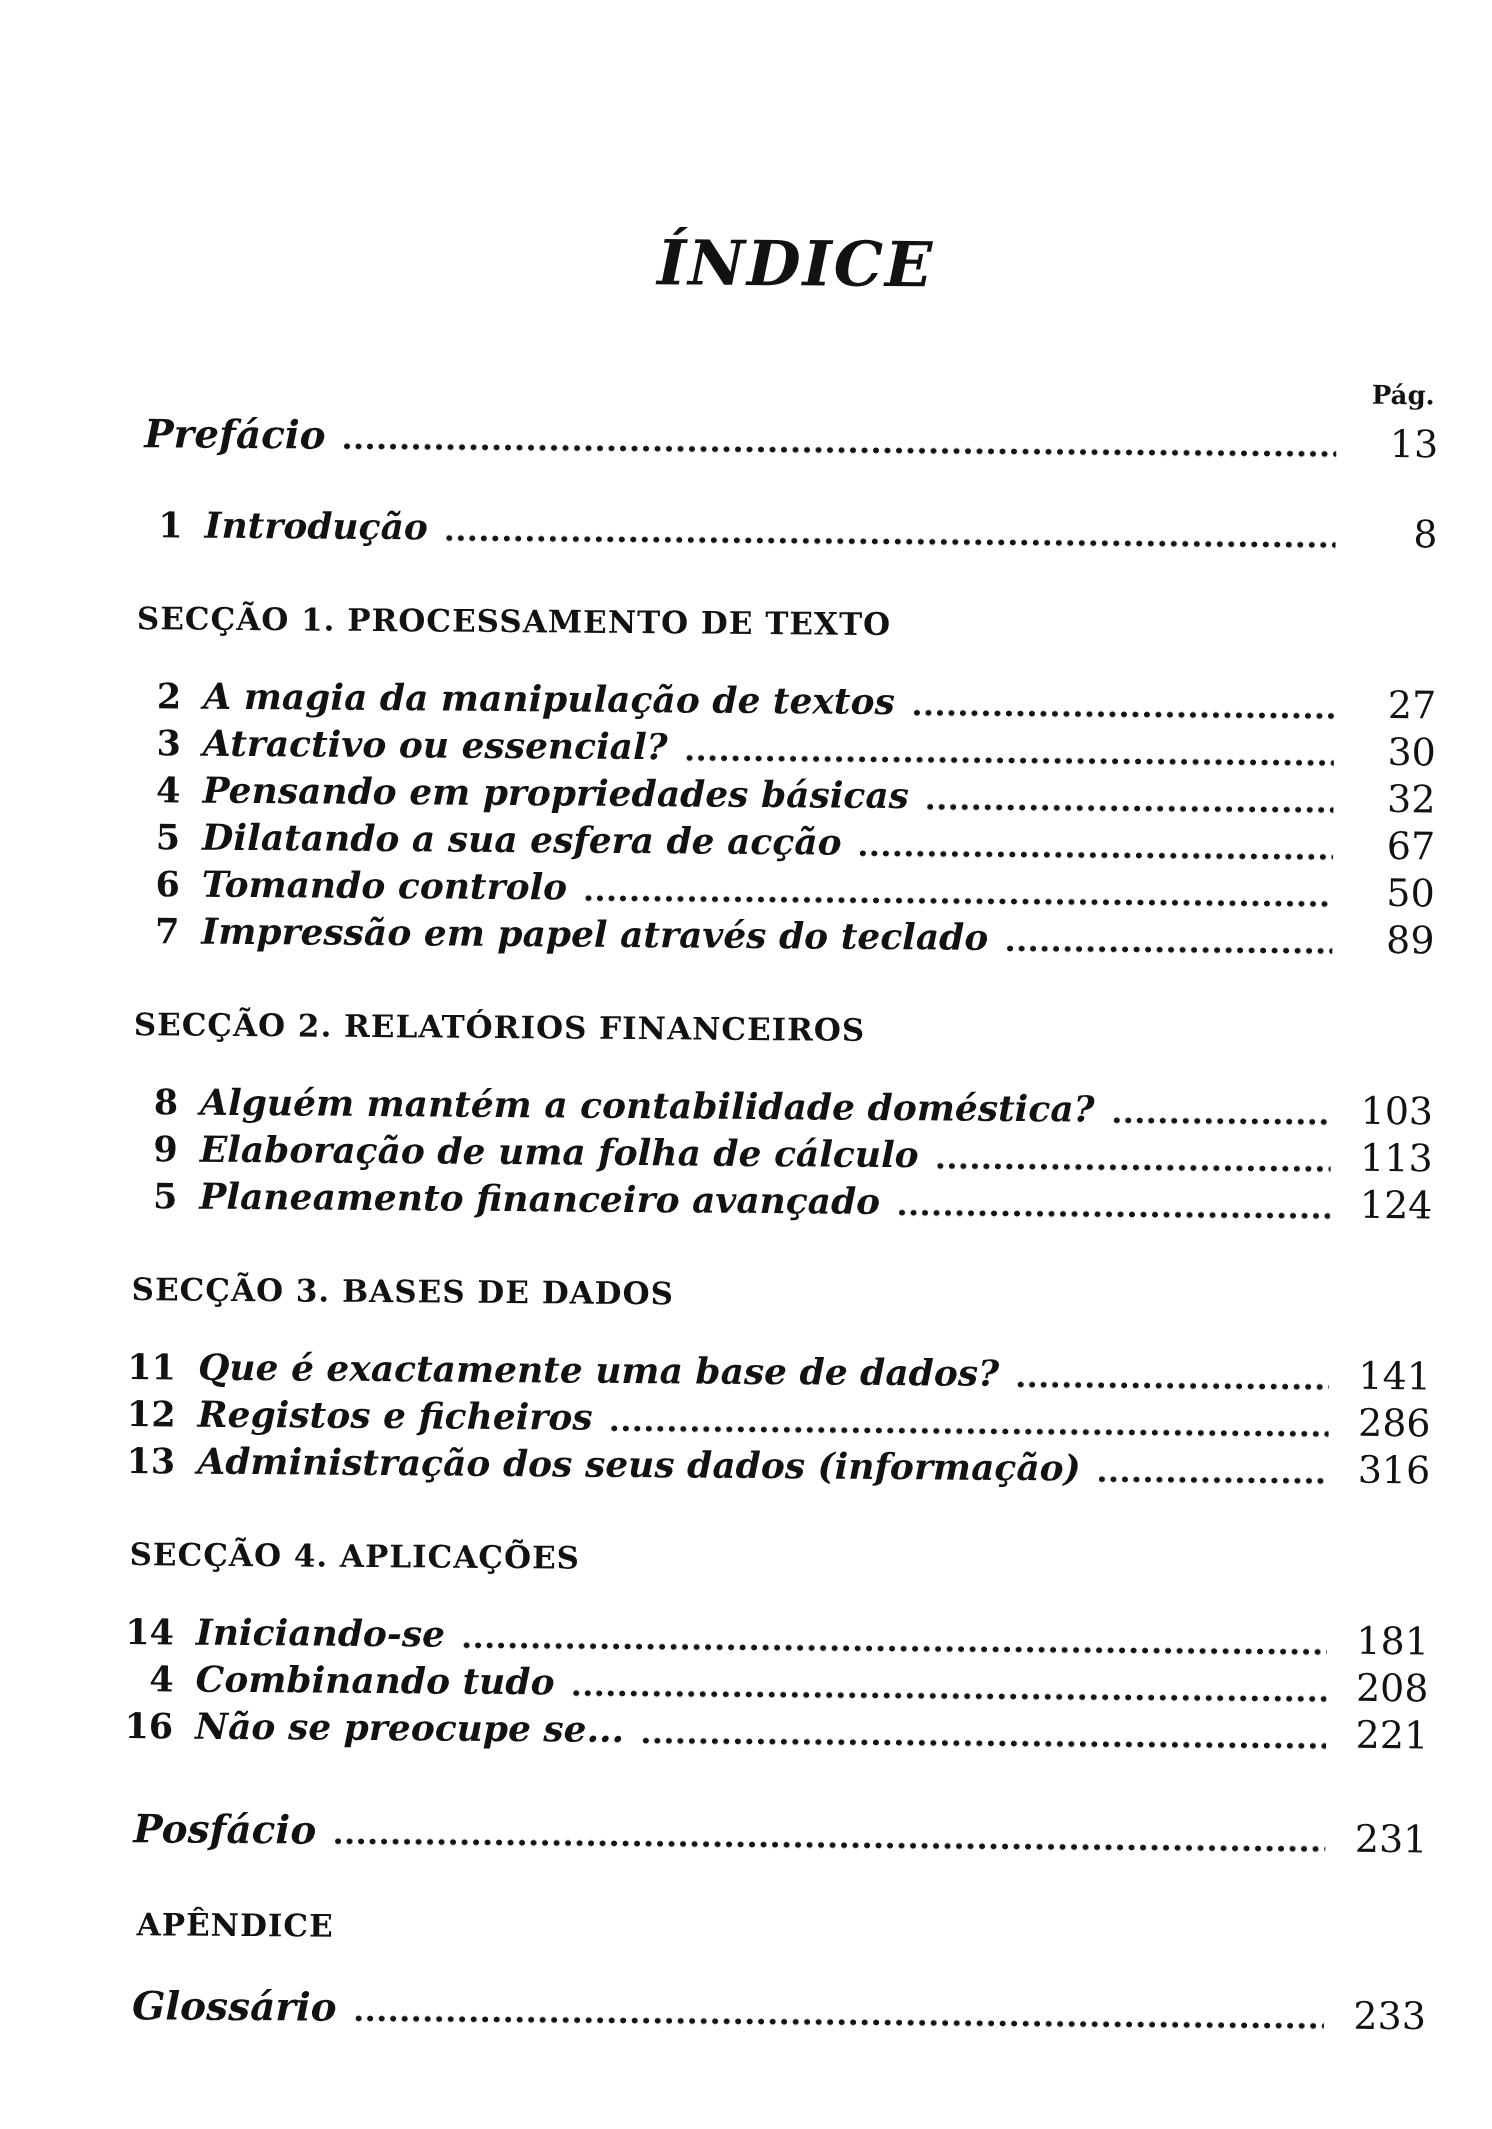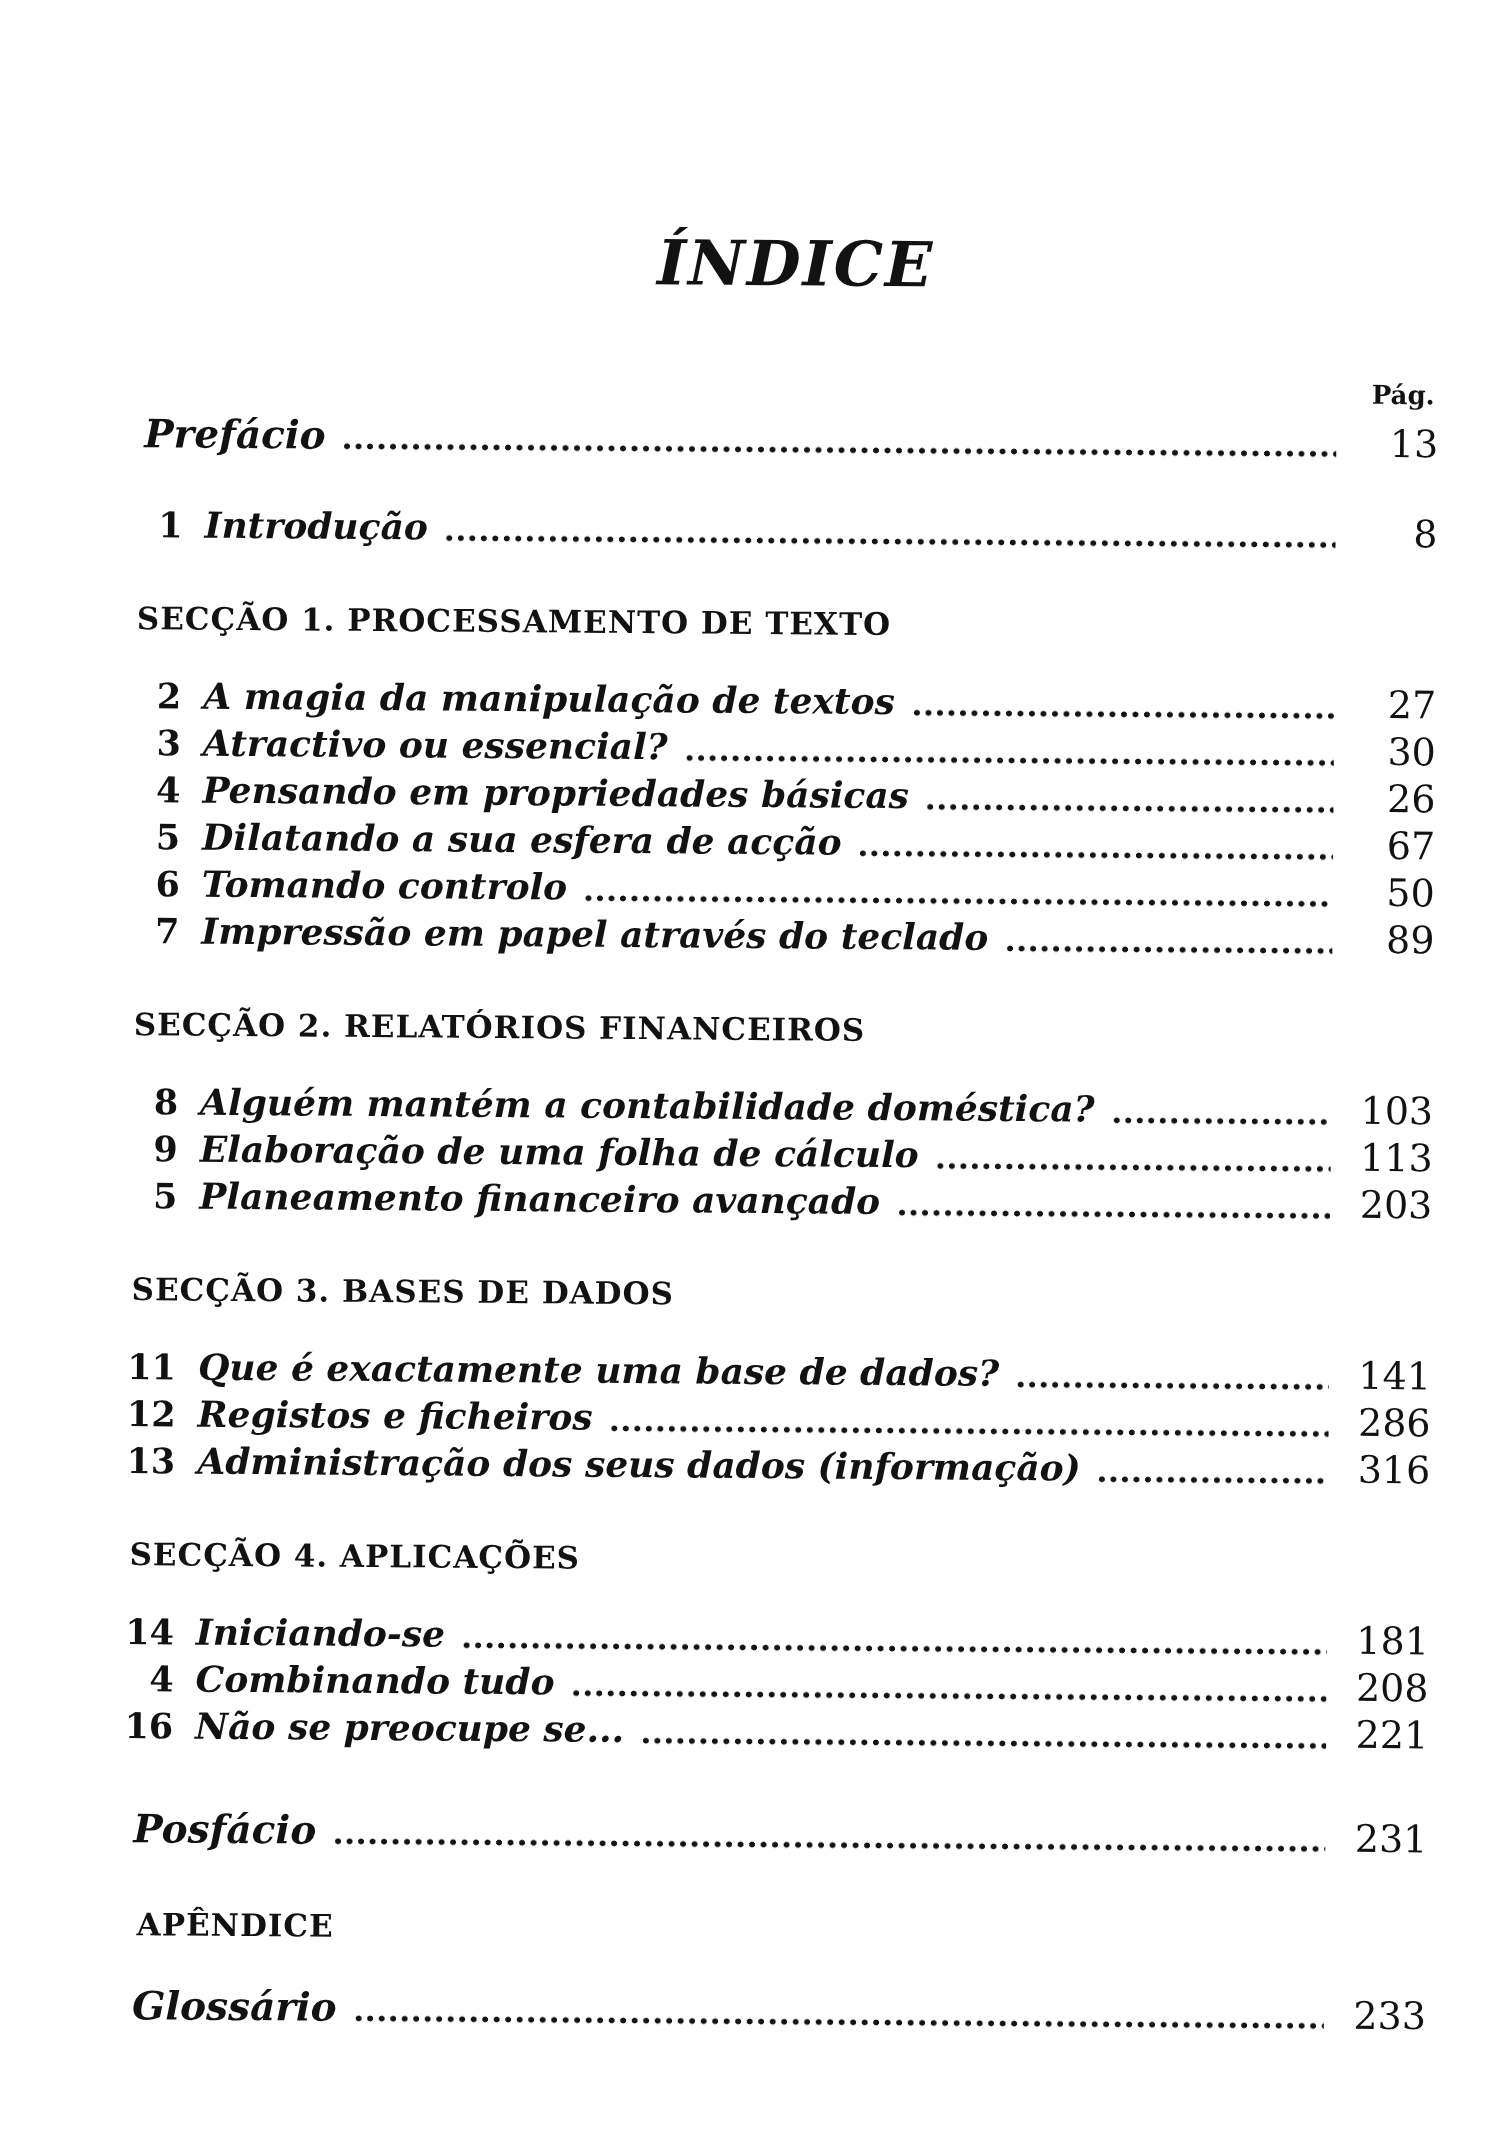--- a/index.html
+++ b/index.html
@@ -83,21 +83,21 @@
       <div class="row">
         <span class="num">3</span>
         <span class="etitle">Atractivo ou essencial?</span>
         <span class="leader"></span>
         <span class="pnum">30</span>
       </div>
       <div class="row">
         <span class="num">4</span>
         <span class="etitle">Pensando em propriedades básicas</span>
         <span class="leader"></span>
-        <span class="pnum">26</span>
+        <span class="pnum">32</span>
       </div>
       <div class="row">
         <span class="num">5</span>
         <span class="etitle">Dilatando a sua esfera de acção</span>
         <span class="leader"></span>
         <span class="pnum">67</span>
       </div>
       <div class="row">
         <span class="num">6</span>
         <span class="etitle">Tomando controlo</span>
@@ -120,21 +120,21 @@
       <div class="row">
         <span class="num">9</span>
         <span class="etitle">Elaboração de uma folha de cálculo</span>
         <span class="leader"></span>
         <span class="pnum">113</span>
       </div>
       <div class="row">
         <span class="num">5</span>
         <span class="etitle">Planeamento financeiro avançado</span>
         <span class="leader"></span>
-        <span class="pnum">203</span>
+        <span class="pnum">124</span>
       </div>
       <div class="sec-heading">SECÇÃO 3. BASES DE DADOS</div>
       <div class="row">
         <span class="num">11</span>
         <span class="etitle">Que é exactamente uma base de dados?</span>
         <span class="leader"></span>
         <span class="pnum">141</span>
       </div>
       <div class="row">
         <span class="num">12</span>

